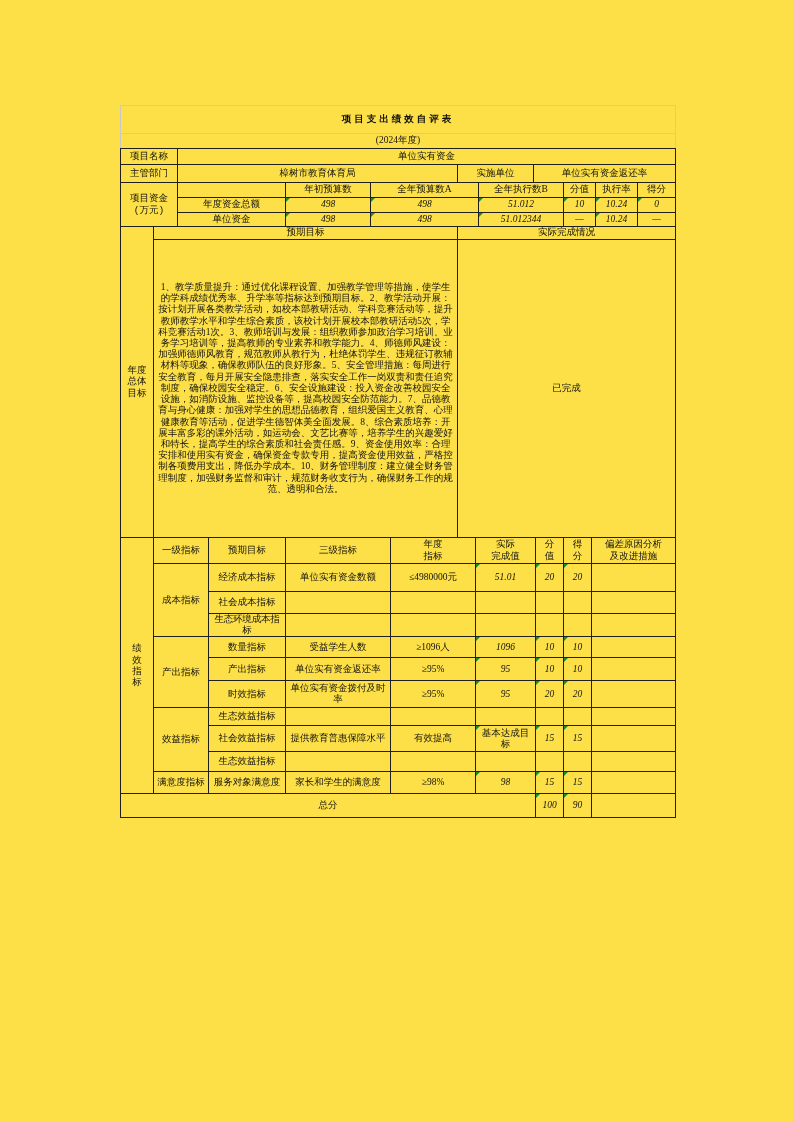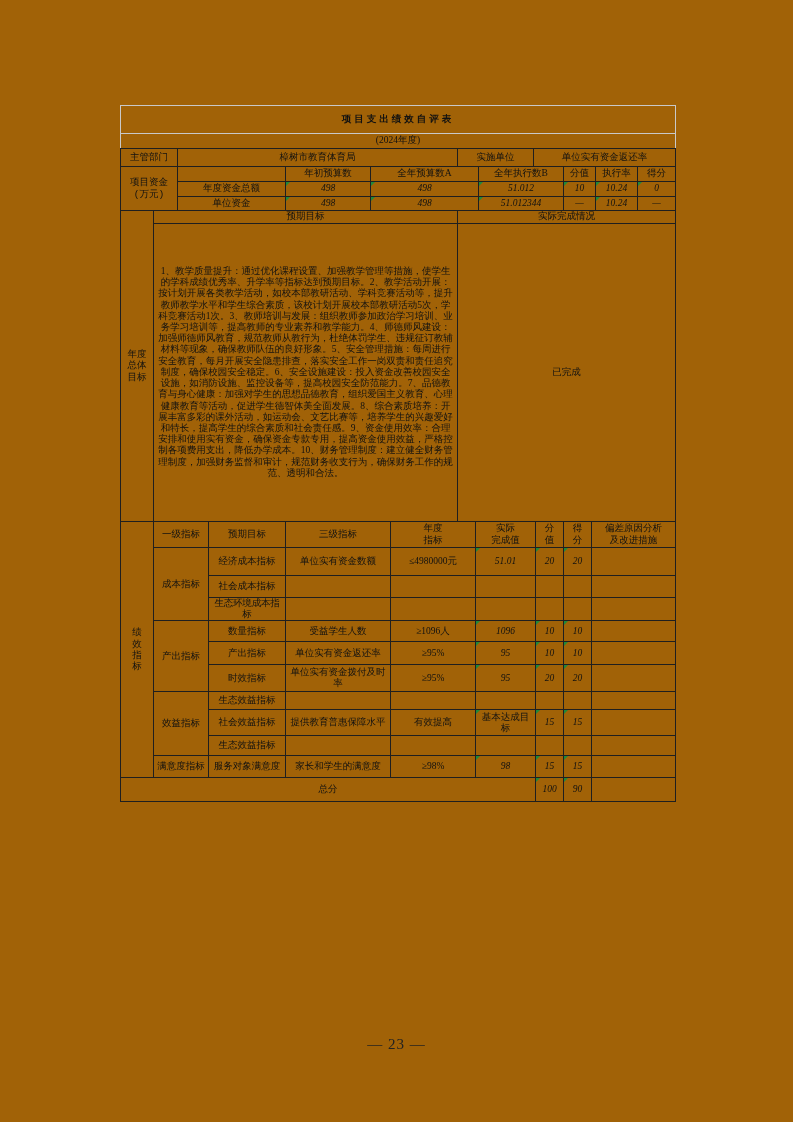--- a/index.html
+++ b/index.html
@@ -6,21 +6,21 @@
     margin: 0;
     padding: 0;
     background: #ffffff;
     font-family: "Liberation Serif", serif;
     color: #111;
   }
   .page {
     position: relative;
     width: 793px;
     height: 1122px;
-    background: #a16207;
+    background: #fde047;
     overflow: hidden;
   }
   .doc {
     position: absolute;
     left: 120px;
     top: 105px;
     width: 555px;
   }
   table.tbl {
     border-collapse: collapse;
@@ -106,20 +106,24 @@
       </table>
 
     <table class="tbl info-tbl">
       <colgroup>
         <col style="width:57px">
           <col style="width:280px">
           <col style="width:76px">
           <col style="width:142px">
       </colgroup>
       <tbody>
+          <tr style="height:16px">
+        <td>项目名称</td>
+        <td colspan="3">单位实有资金</td>
+      </tr>
       <tr style="height:18px">
         <td>主管部门</td>
         <td>樟树市教育体育局</td>
         <td>实施单位</td>
         <td>单位实有资金返还率</td>
       </tr>
     </tbody>
       </table>
 
     <table class="tbl funds-tbl">
@@ -317,14 +321,13 @@
         <td colspan="6">总分</td>
         <td class="num gc">100</td>
         <td class="num gc">90</td>
         <td></td>
       </tr>
     </tbody>
       </table>
 
   </div>
 
-  <div class="pageno">— 23 —</div>
 </div>
 
 </body></html>

